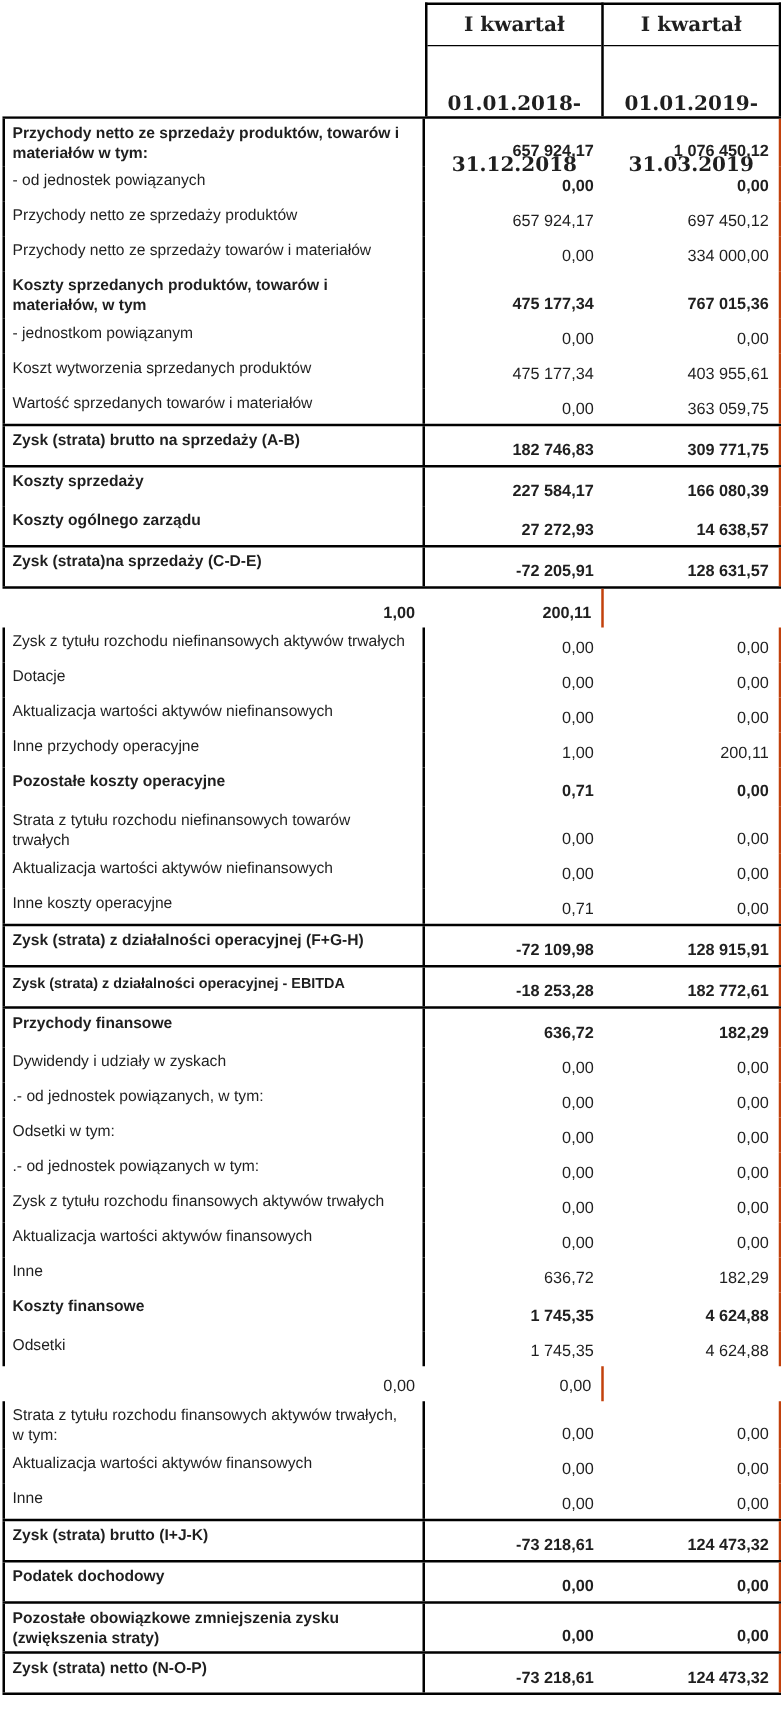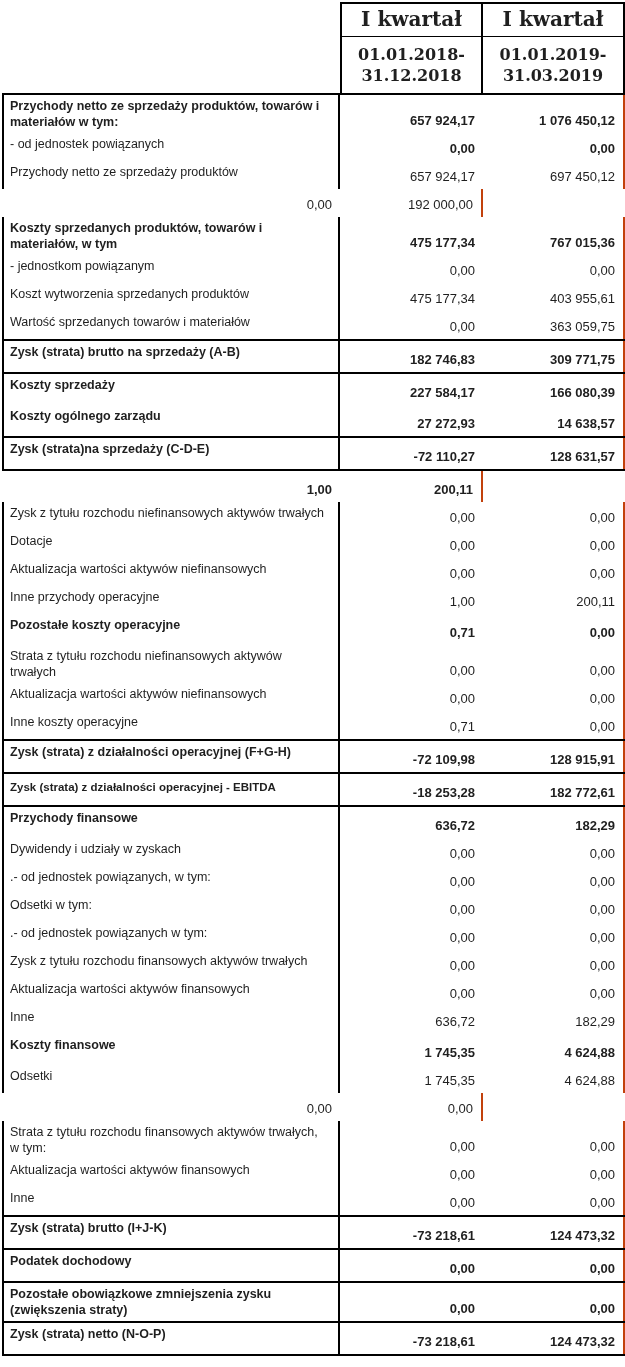--- a/index.html
+++ b/index.html
@@ -25,31 +25,31 @@
     font-family:"DejaVu Serif","Liberation Serif",serif;
     font-weight:bold;
     text-align:center;
   }
   .header-col.c1{border-left:2px solid #000;border-right:2px solid #000;}
   .header-col.c2{border-right:2px solid #000;}
   .header-title{
     box-sizing:border-box;
     height:33px;
     line-height:31px;
-    font-size:20px;
+    font-size:16px;
     border-bottom:1px solid #000;
   }
   .header-period{
     box-sizing:border-box;
     height:56px;
     padding-top:7px;
     font-size:16px;
     line-height:21px;
   }
-  .header-period span{display:block;}
+  .header-period span{display:block;margin-top:28px;}
   
   .tbody{
     border-top:2px solid #000;
   }
   .block{
     border-bottom:2px solid #000;
   }
   .row{
     display:grid;
     grid-template-columns:338px 143px 142px;
@@ -114,22 +114,23 @@
           <div class="cell label">- od jednostek powiązanych</div>
           <div class="cell val">0,00</div>
           <div class="cell val">0,00</div>
         </div>
         <div class="row">
           <div class="cell label">Przychody netto ze sprzedaży produktów</div>
           <div class="cell val">657 924,17</div>
           <div class="cell val">697 450,12</div>
         </div>
         <div class="row">
-          <div class="cell val">0,00</div>
-          <div class="cell val">192 000,00</div>
+          <div class="cell label">Przychody netto ze sprzedaży towarów i materiałów</div>
+          <div class="cell val">0,00</div>
+          <div class="cell val">334 000,00</div>
         </div>
         <div class="row b vb">
           <div class="cell label">Koszty sprzedanych produktów, towarów i materiałów, w tym</div>
           <div class="cell val">475 177,34</div>
           <div class="cell val">767 015,36</div>
         </div>
         <div class="row">
           <div class="cell label">- jednostkom powiązanym</div>
           <div class="cell val">0,00</div>
           <div class="cell val">0,00</div>
@@ -160,21 +161,21 @@
         </div>
         <div class="row b vb">
           <div class="cell label">Koszty ogólnego zarządu</div>
           <div class="cell val">27 272,93</div>
           <div class="cell val">14 638,57</div>
         </div>
       </div>
       <div class="block">
         <div class="row b vb">
           <div class="cell label">Zysk (strata)na sprzedaży (C-D-E)</div>
-          <div class="cell val">-72 110,27</div>
+          <div class="cell val">-72 205,91</div>
           <div class="cell val">128 631,57</div>
         </div>
       </div>
       <div class="block">
         <div class="row b vb">
           <div class="cell val">1,00</div>
           <div class="cell val">200,11</div>
         </div>
         <div class="row">
           <div class="cell label">Zysk z tytułu rozchodu niefinansowych aktywów trwałych</div>
@@ -195,21 +196,21 @@
           <div class="cell label">Inne przychody operacyjne</div>
           <div class="cell val">1,00</div>
           <div class="cell val">200,11</div>
         </div>
         <div class="row b vb">
           <div class="cell label">Pozostałe koszty operacyjne</div>
           <div class="cell val">0,71</div>
           <div class="cell val">0,00</div>
         </div>
         <div class="row">
-          <div class="cell label">Strata z tytułu rozchodu niefinansowych aktywów trwałych</div>
+          <div class="cell label">Strata z tytułu rozchodu niefinansowych towarów trwałych</div>
           <div class="cell val">0,00</div>
           <div class="cell val">0,00</div>
         </div>
         <div class="row">
           <div class="cell label">Aktualizacja wartości aktywów niefinansowych</div>
           <div class="cell val">0,00</div>
           <div class="cell val">0,00</div>
         </div>
         <div class="row">
           <div class="cell label">Inne koszty operacyjne</div>

